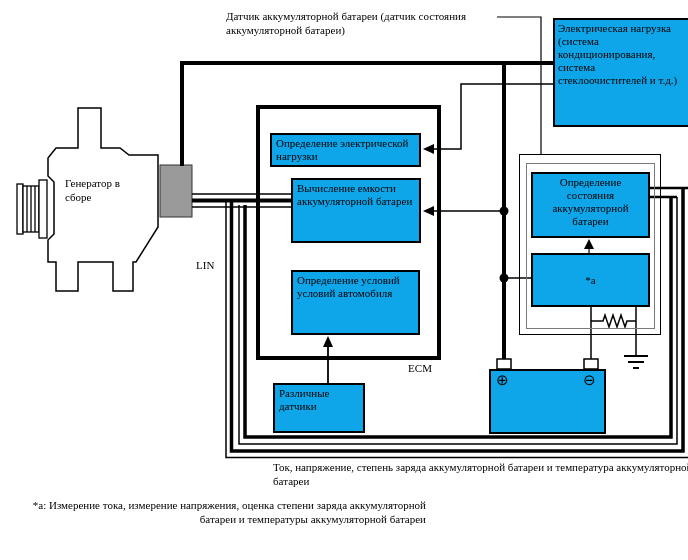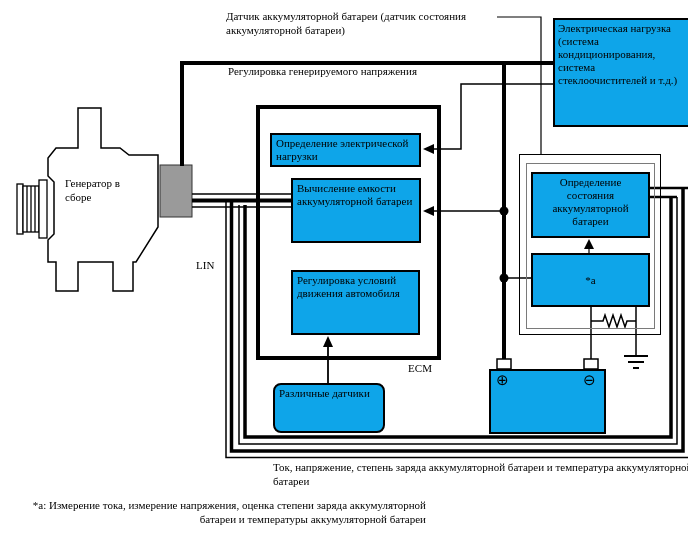--- a/index.html
+++ b/index.html
@@ -81,44 +81,43 @@
       <line x1="620" y1="362" x2="636" y2="362"></line>
       <line x1="625" y1="368" x2="631" y2="368"></line>
     </g>
 
     <rect x="489" y="359" width="14" height="10" fill="#fff" stroke="#000" stroke-width="1.5"></rect>
     <rect x="576" y="359" width="14" height="10" fill="#fff" stroke="#000" stroke-width="1.5"></rect>
   </svg>
 
   <div class="lbl" style="left:218px;top:10px;width:290px;">Датчик аккумуляторной батареи (датчик состояния аккумуляторной батареи)</div>
 
-  <div class="lbl" style="left:220px;top:65px;width:290px;">Регулировка генерируемого напряжения</div>
 
   <div class="lbl" style="left:188px;top:259px;width:42px;">LIN</div>
 
   <div class="lbl" style="left:57px;top:177px;width:74px;">Генератор в сборе</div>
 
 
   <div class="lbl" style="left:392px;top:362px;width:40px;text-align:center;">ECM</div>
 
   <div class="lbl" style="left:265px;top:461px;width:440px;">Ток, напряжение, степень заряда аккумуляторной батареи и температура аккумуляторной батареи</div>
 
   <div class="lbl" style="left:18px;top:499px;width:400px;text-align:right;">*a: Измерение тока, измерение напряжения, оценка степени заряда аккумуляторной батареи и температуры аккумуляторной батареи</div>
 
   <div class="box" style="left:545px;top:18px;width:138px;height:109px;padding:2px 3px;">Электрическая нагрузка (система кондиционирования, система стеклоочистителей и т.д.)</div>
 
   <div class="frame" style="left:248px;top:105px;width:185px;height:255px;border-width:4px;"></div>
 
   <div class="box" style="left:262px;top:133px;width:151px;height:34px;">Определение электрической нагрузки</div>
 
   <div class="box" style="left:283px;top:178px;width:130px;height:65px;">Вычисление емкости аккумуляторной батареи</div>
 
-  <div class="box" style="left:283px;top:270px;width:129px;height:65px;">Регулировка условий движения автомобиля</div>
+  <div class="box" style="left:283px;top:270px;width:129px;height:65px;">Определение условий условий автомобиля</div>
 
-  <div class="box" style="left:265px;top:383px;width:112px;height:50px;border-radius:8px;">Различные датчики</div>
+  <div class="box" style="left:265px;top:383px;width:92px;height:50px;">Различные датчики</div>
 
   <div class="frame" style="left:511px;top:154px;width:142px;height:181px;"></div>
   <div class="frame" style="left:518px;top:163px;width:129px;height:166px;border-color:#7a7a7a;"></div>
 
   <div class="box" style="left:523px;top:172px;width:119px;height:66px;text-align:center;">Определение состояния аккумуляторной батареи</div>
 
   <div class="box center" style="left:523px;top:253px;width:119px;height:54px;">*a</div>
 
   <div class="box" style="left:481px;top:369px;width:117px;height:65px;"></div>
   <div class="term" style="left:488px;top:373px;">⊕</div>

